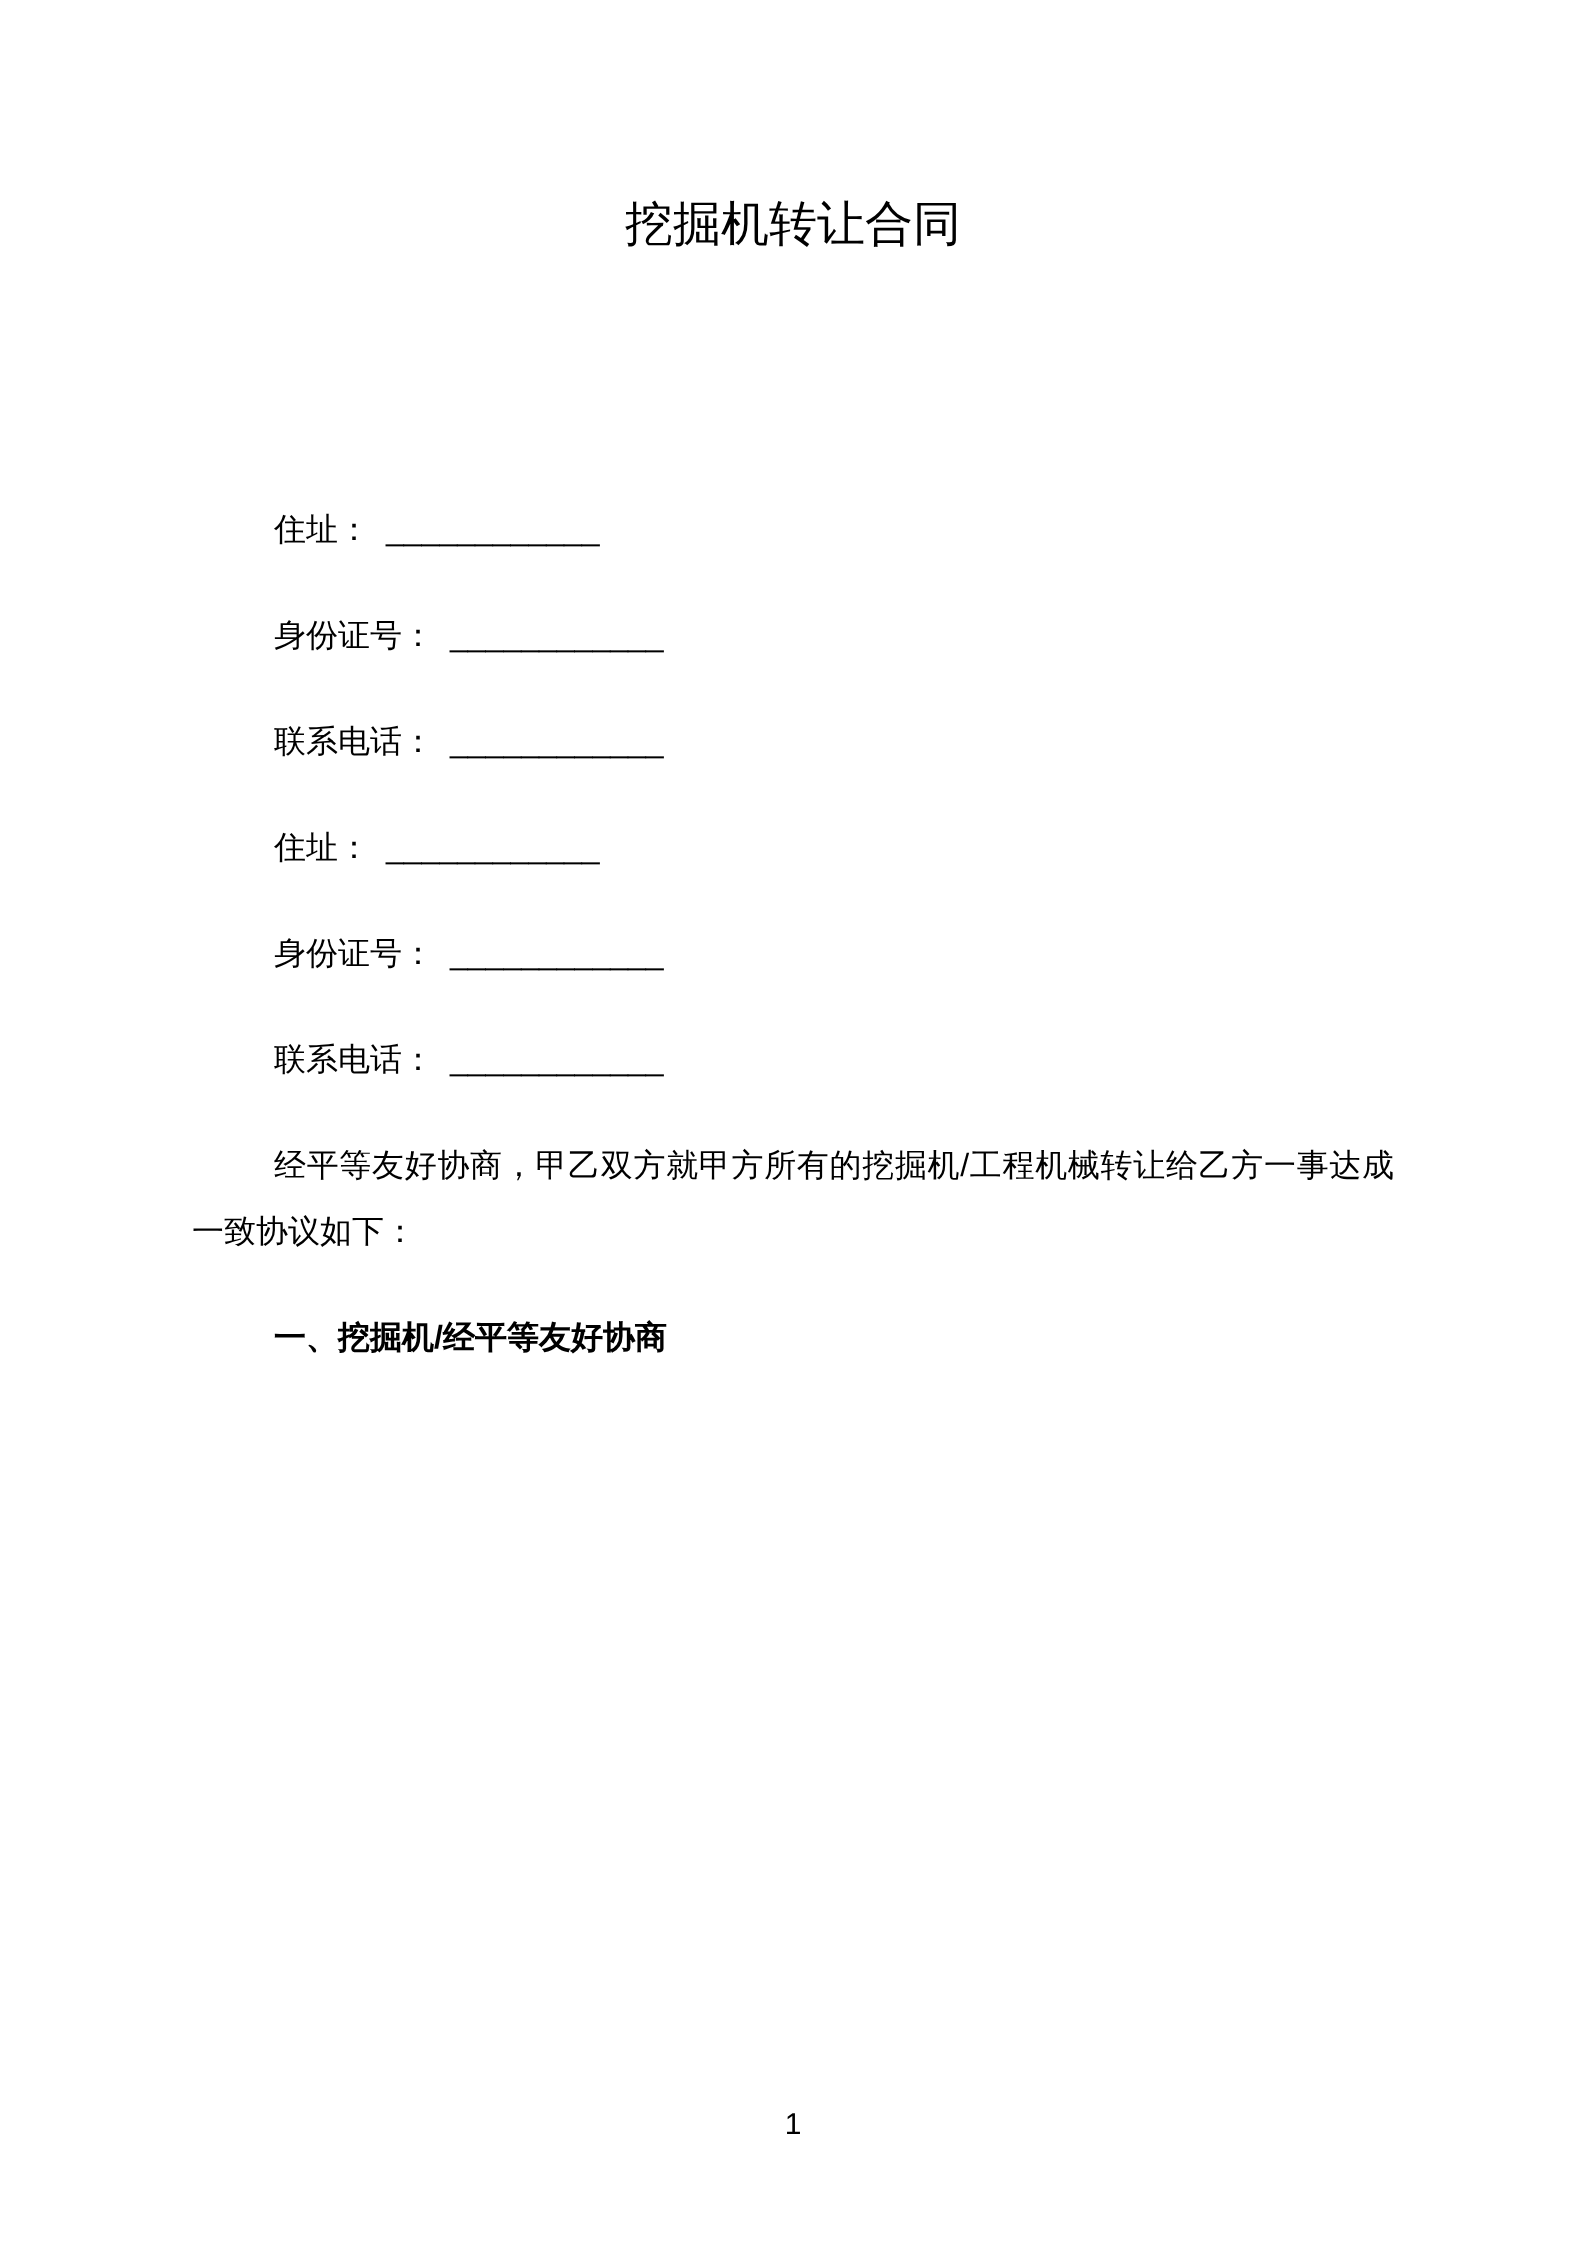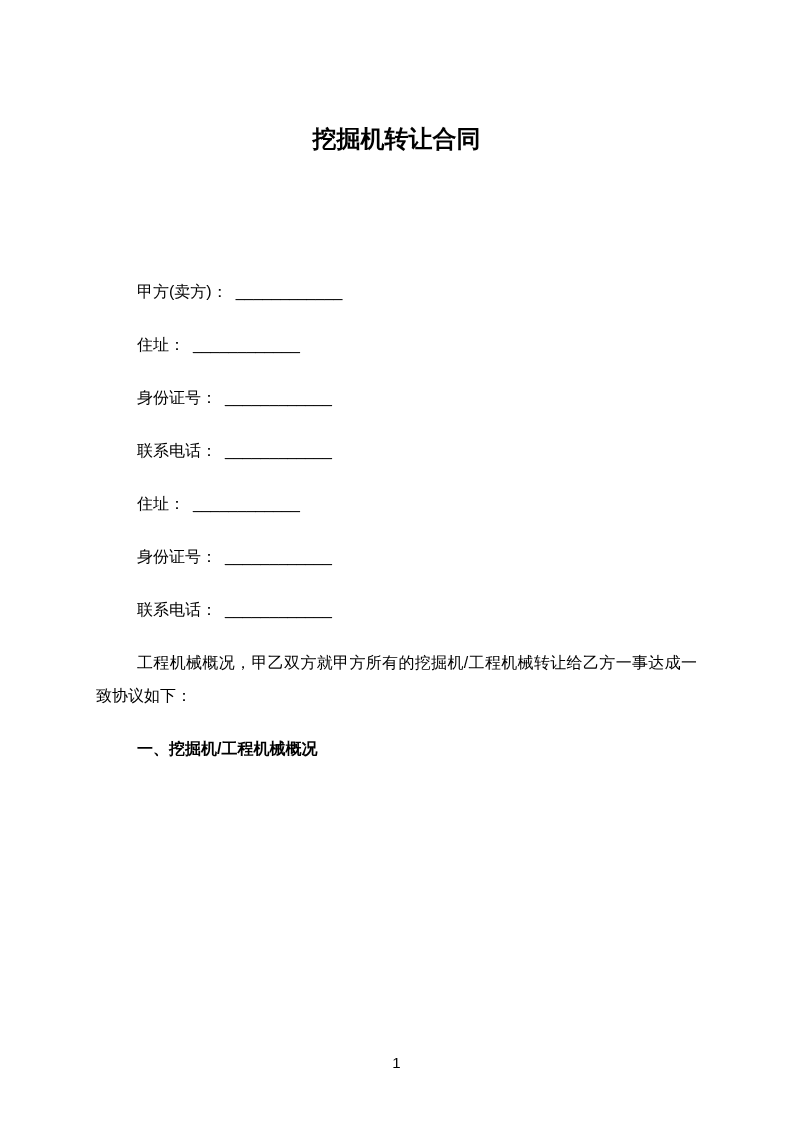--- a/index.html
+++ b/index.html
@@ -18,24 +18,24 @@
     width: 793px;
     height: 1122px;
     background: #ffffff;
     overflow: hidden;
   }
   .content {
     padding: 0 96px;
   }
   .doc-title {
     margin: 0;
-    padding-top: 119px;
+    padding-top: 93px;
     text-align: center;
     font-size: 24px;
-    font-weight: bold;
+    font-weight: normal;
     line-height: 40px;
   }
   .fields {
     margin-top: 116px;
   }
   p.line {
     margin: 0 0 20px 0;
     font-size: 16px;
     line-height: 33px;
     text-indent: 41px;
@@ -73,30 +73,29 @@
 </style>
 </head>
 <body>
 
 <div class="page">
   <div class="content">
 
     <h1 class="doc-title">挖掘机转让合同</h1>
 
     <div class="fields">
-      <p class="line"><span>甲方(卖方)：</span><span class="blank">____________</span></p>
       <p class="line"><span>住址：</span><span class="blank">____________</span></p>
       <p class="line"><span>身份证号：</span><span class="blank">____________</span></p>
       <p class="line"><span>联系电话：</span><span class="blank">____________</span></p>
       <p class="line"><span>住址：</span><span class="blank">____________</span></p>
       <p class="line"><span>身份证号：</span><span class="blank">____________</span></p>
       <p class="line"><span>联系电话：</span><span class="blank">____________</span></p>
     </div>
 
-    <p class="paragraph">工程机械概况，甲乙双方就甲方所有的挖掘机/工程机械转让给乙方一事达成一致协议如下：</p>
+    <p class="paragraph">经平等友好协商，甲乙双方就甲方所有的挖掘机/工程机械转让给乙方一事达成一致协议如下：</p>
 
-    <p class="heading">一、挖掘机/工程机械概况</p>
+    <p class="heading">一、挖掘机/经平等友好协商</p>
 
 
   </div>
 
   <div class="page-number">1</div>
 </div>
 
 </body></html>

